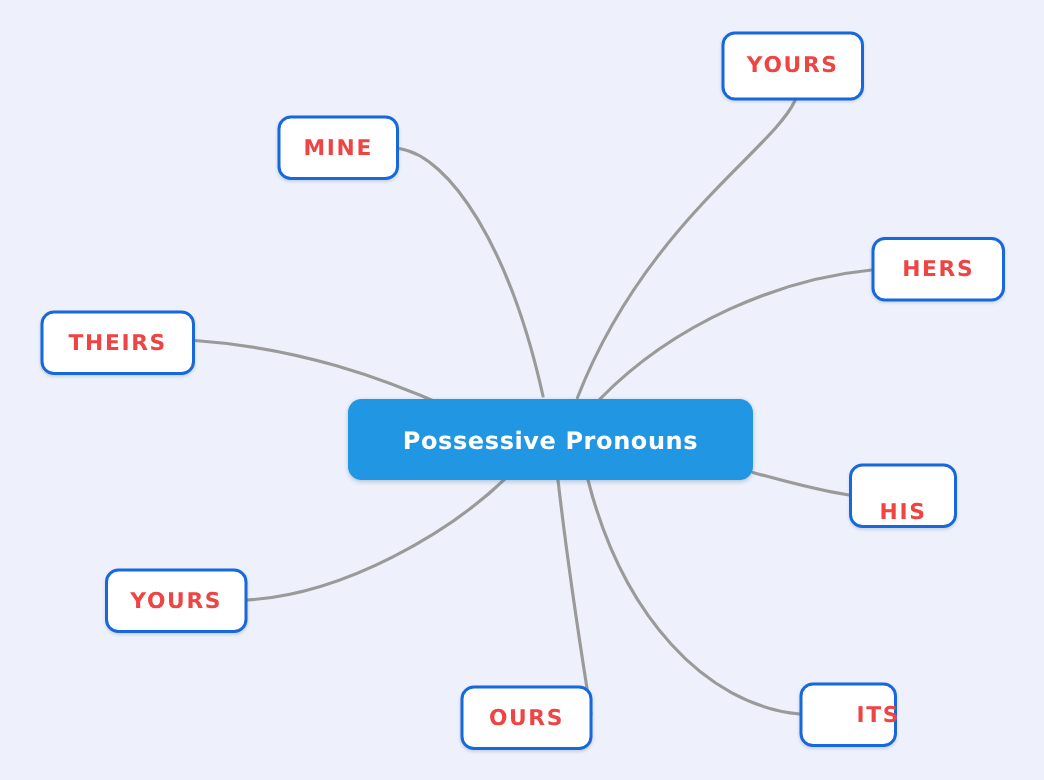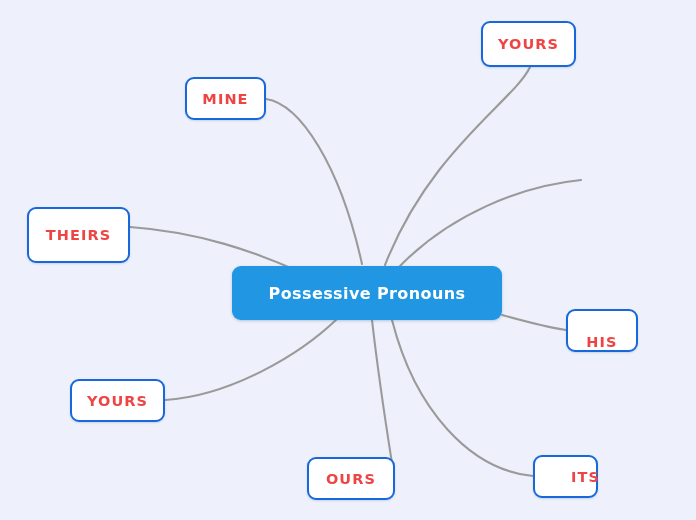--- a/index.html
+++ b/index.html
@@ -83,22 +83,25 @@
   </div>
 
   <div class="node node-leaf" style="left: 481px; top: 21px; width: 95px; height: 46px;">
     <span>YOURS</span>
   </div>
 
   <div class="node node-leaf" style="left: 185px; top: 77px; width: 81px; height: 43px;">
     <span>MINE</span>
   </div>
 
+  <div class="node node-leaf" style="left: 581px; top: 158px; width: 89px; height: 43px;">
+    <span>HERS</span>
+  </div>
 
-  <div class="node node-leaf" style="left: 27px; top: 207px; width: 103px; height: 56px;">
+  <div class="node node-leaf" style="left: 27px; top: 207px; width: 103px; height: 43px;">
     <span>THEIRS</span>
   </div>
 
   <div class="node node-leaf" style="left: 566px; top: 309px; width: 72px; height: 43px; align-items: flex-end;">
     <span>HIS</span>
   </div>
 
   <div class="node node-leaf" style="left: 70px; top: 379px; width: 95px; height: 43px;">
     <span>YOURS</span>
   </div>

